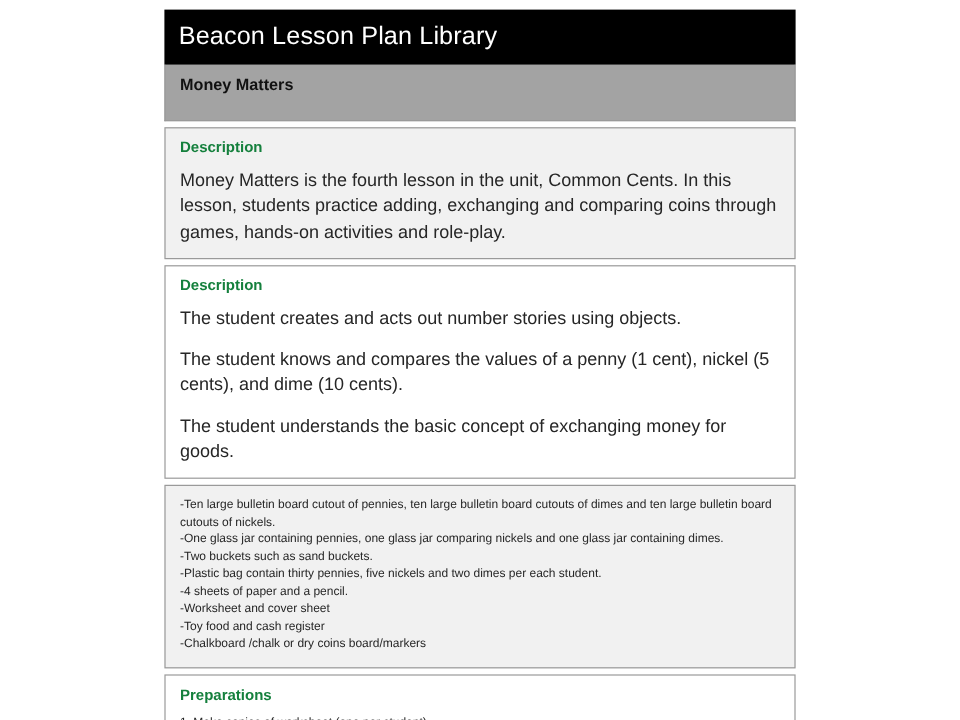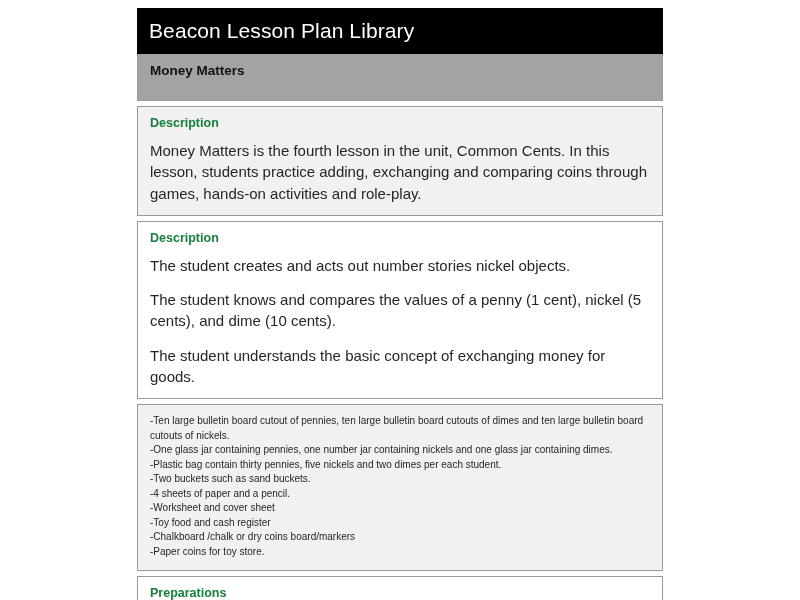--- a/index.html
+++ b/index.html
@@ -103,36 +103,35 @@
     <div class="lesson-title">Money Matters</div>
   </div>
 
   <div class="section shaded">
     <div class="section-heading">Description</div>
     <p class="para">Money Matters is the fourth lesson in the unit, Common Cents. In this lesson, students practice adding, exchanging and comparing coins through games, hands-on activities and role-play.</p>
   </div>
 
   <div class="section plain">
     <div class="section-heading">Description</div>
-    <p class="para">The student creates and acts out number stories nickel objects.</p>
+    <p class="para">The student creates and acts out number stories using objects.</p>
     <p class="para">The student knows and compares the values of a penny (1 cent), nickel (5 cents), and dime (10 cents).</p>
     <p class="para">The student understands the basic concept of exchanging money for goods.</p>
   </div>
 
   <div class="section shaded">
     <div class="tight-list">
       <p class="row">-Ten large bulletin board cutout of pennies, ten large bulletin board cutouts of dimes and ten large bulletin board cutouts of nickels.</p>
-      <p class="row">-One glass jar containing pennies, one number jar containing nickels and one glass jar containing dimes.</p>
+      <p class="row">-One glass jar containing pennies, one glass jar comparing nickels and one glass jar containing dimes.</p>
+      <p class="row">-Two buckets such as sand buckets.</p>
       <p class="row">-Plastic bag contain thirty pennies, five nickels and two dimes per each student.</p>
-      <p class="row">-Two buckets such as sand buckets.</p>
       <p class="row">-4 sheets of paper and a pencil.</p>
       <p class="row">-Worksheet and cover sheet</p>
       <p class="row">-Toy food and cash register</p>
       <p class="row">-Chalkboard /chalk or dry coins board/markers</p>
-      <p class="row">-Paper coins for toy store.</p>
     </div>
   </div>
 
   <div class="section plain">
     <div class="section-heading">Preparations</div>
     <div class="tight-list">
       <p class="row">1. Make copies of worksheet (one per student).</p>
 
     </div>
   </div>

